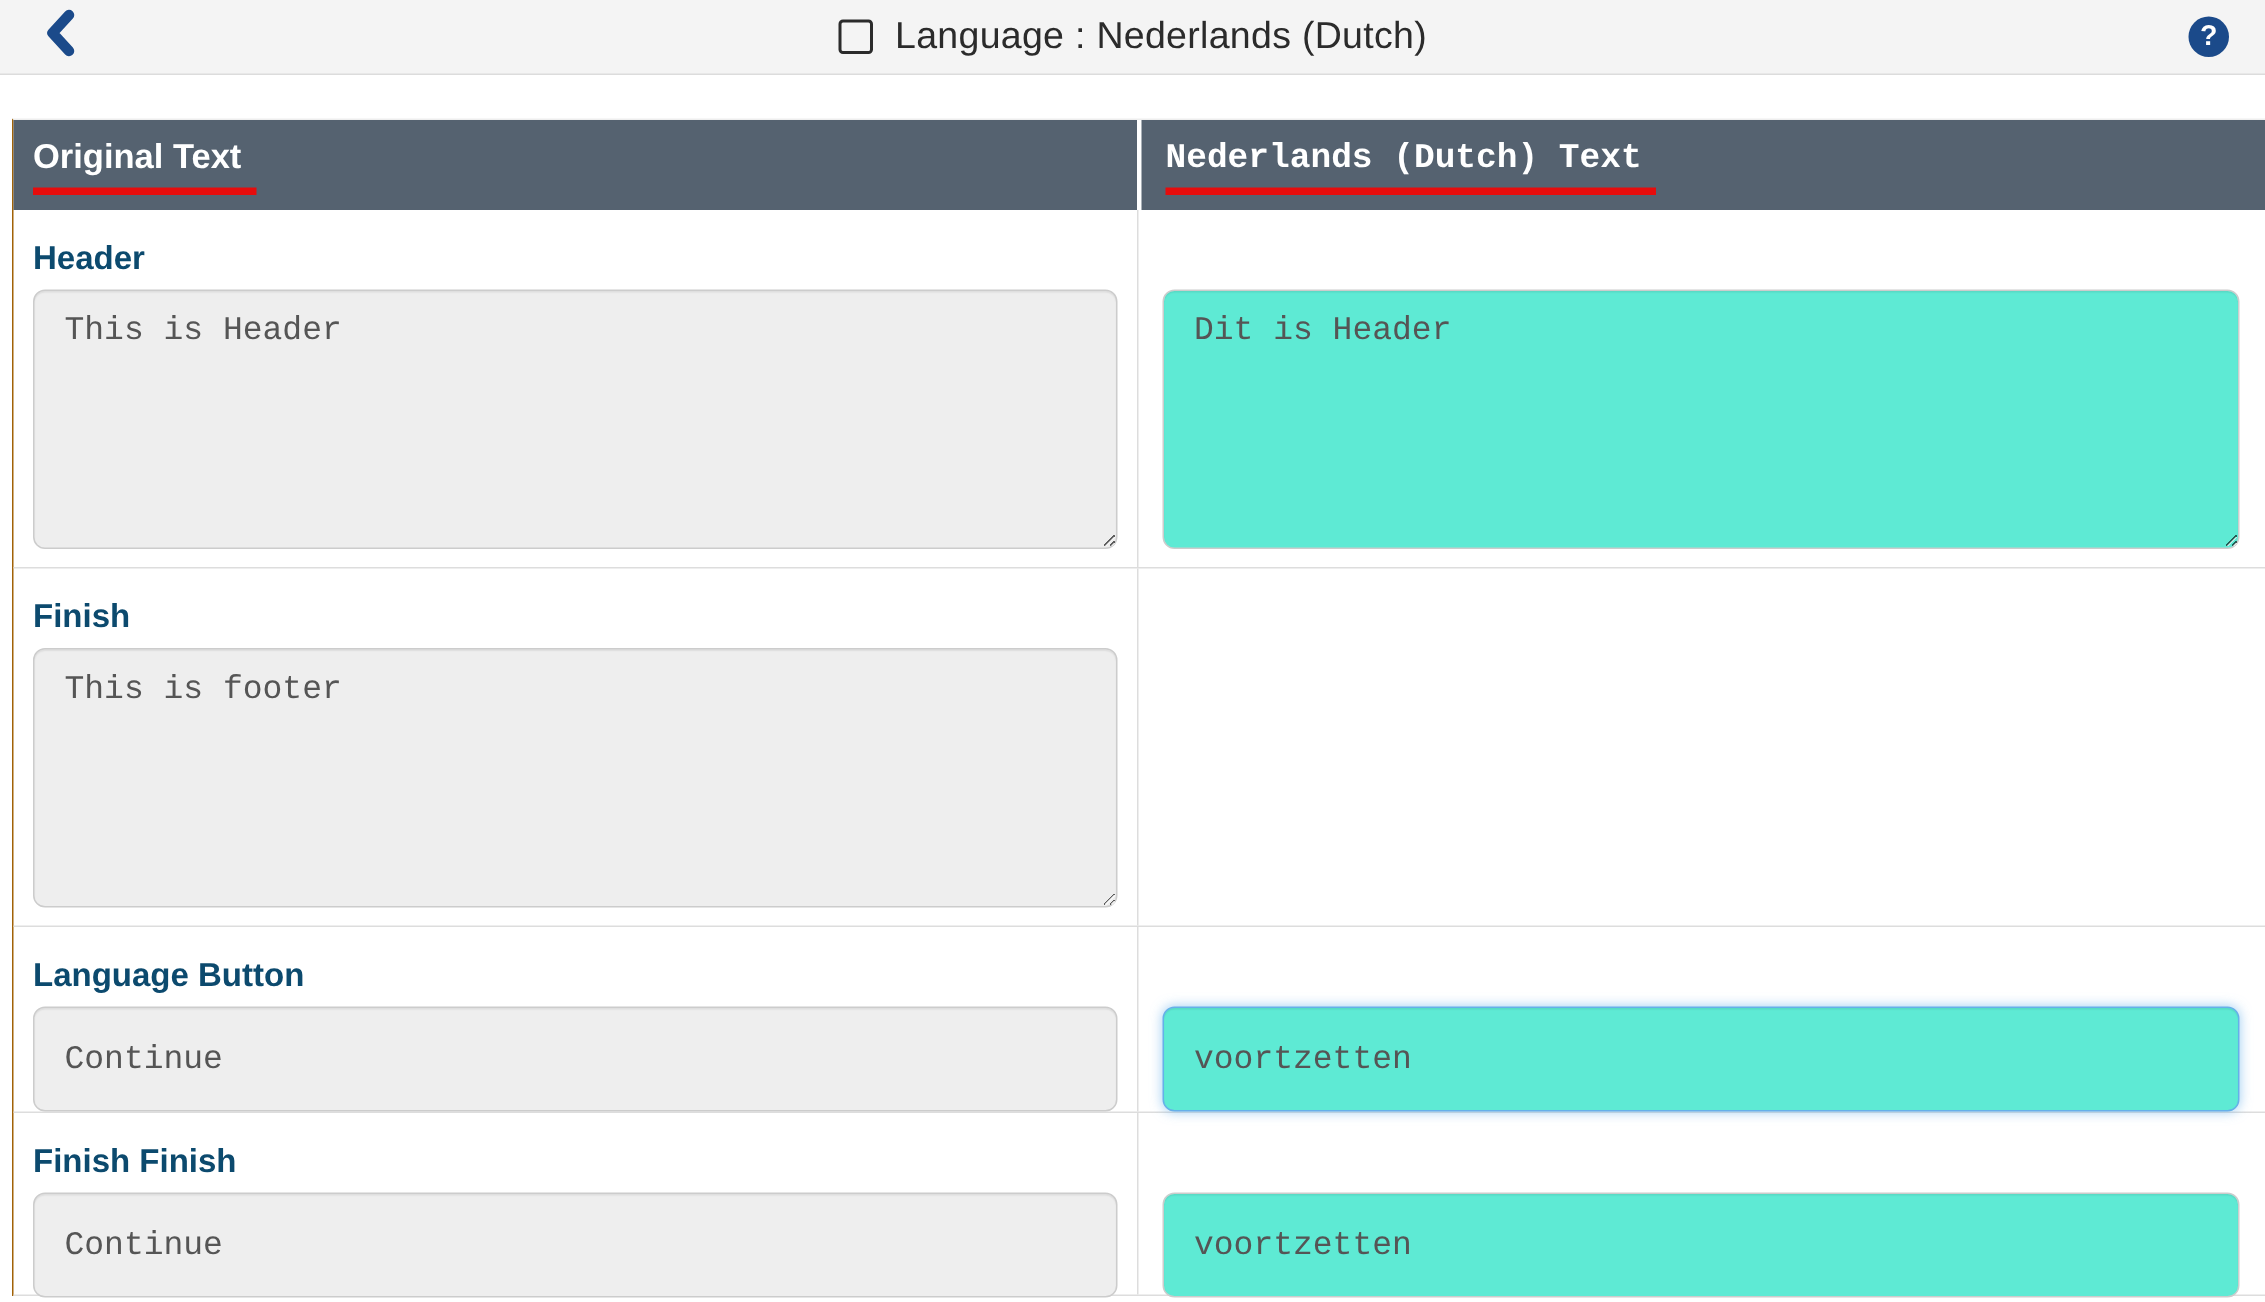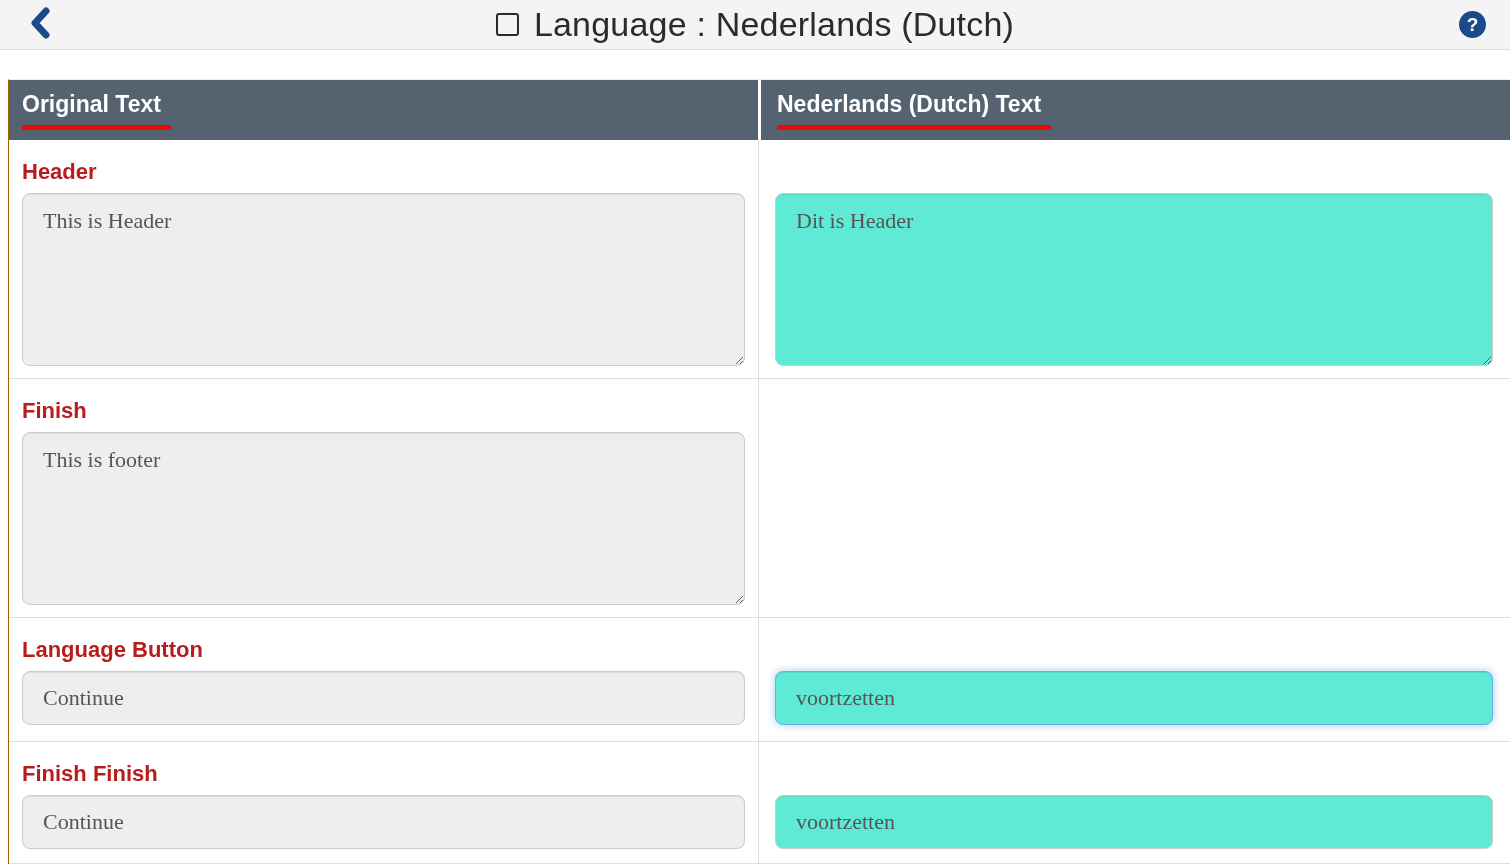--- a/index.html
+++ b/index.html
@@ -39,21 +39,21 @@
   .title-checkbox {
     width: 19px;
     height: 19px;
     border: 2px solid #2b2b2b;
     border-radius: 3px;
     background: transparent;
     display: inline-block;
     cursor: pointer;
   }
   .topbar-title {
-    font-size: 34px;
+    font-size: 25px;
     color: #2b2b2b;
     letter-spacing: 0.2px;
     white-space: nowrap;
   }
   .help-btn {
     position: absolute;
     right: 24px;
     top: 11px;
     width: 27px;
     height: 27px;
@@ -82,21 +82,21 @@
   }
   .th {
     background: #556270;
     color: #ffffff;
     display: flex;
     align-items: flex-end;
     padding: 0 0 10px 13px;
     box-sizing: border-box;
   }
   .th-left  { width: 749px; margin-right: 3px; }
-  .th-right { flex: 1; padding-left: 16px; }
+  .th-right { flex: 1; padding-left: 16px; font-family: Liberation Mono, monospace; }
   .th-label {
     font-size: 23px;
     font-weight: bold;
     border-bottom: 5px solid #e60c0c;
     padding: 0 10px 7px 0;
     white-space: nowrap;
   }
 
   .trow {
     display: flex;
@@ -118,39 +118,39 @@
   }
   .cell-right {
     flex: 1;
     padding-left: 16px;
   }
   .field-label {
     height: 26px;
     line-height: 26px;
     font-size: 22px;
     font-weight: bold;
-    color: #b91c1c;
+    color: #0c4a6e;
     margin-bottom: 8px;
   }
   .label-spacer { height: 26px; margin-bottom: 8px; }
 
   .field {
     box-sizing: border-box;
-    font-family: Liberation Serif, serif;
+    font-family: Liberation Mono, monospace;
     font-size: 22px;
     color: #555555;
     border: 1px solid #cccccc;
     border-radius: 8px;
     box-shadow: inset 0 1px 1px rgba(0,0,0,0.075);
     padding: 12px 20px;
     line-height: 1.4;
     display: block;
   }
   textarea.field { height: 173px; resize: both; }
-  input.field    { height: 54px; padding-top: 0; padding-bottom: 0; }
+  input.field    { height: 70px; padding-top: 0; padding-bottom: 0; }
 
   .field-orig  { background: #eeeeee; width: 723px; }
   .field-trans { background: #5eead4; width: 718px; }
 
   .field-focused {
     border-color: #66afe9;
     outline: none;
     box-shadow: inset 0 1px 1px rgba(0,0,0,0.075), 0 0 8px rgba(102,175,233,0.6);
   }
 </style>

